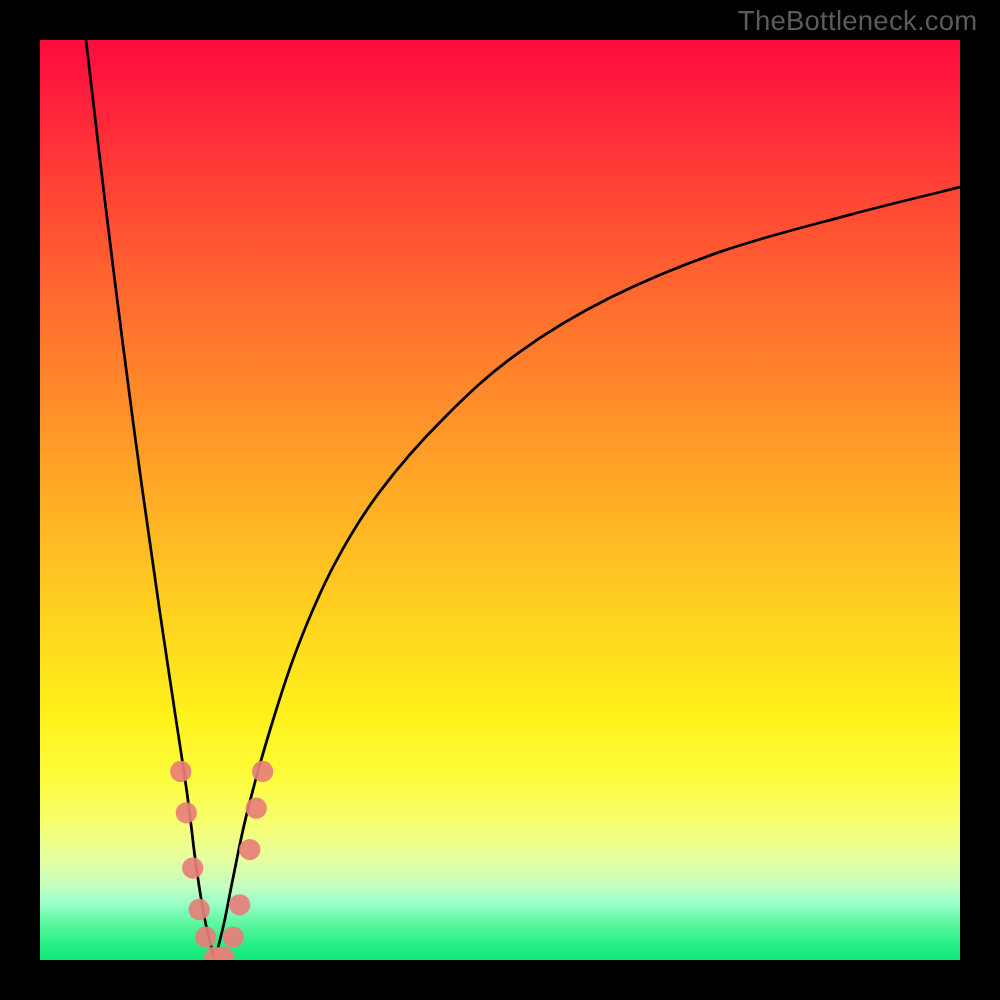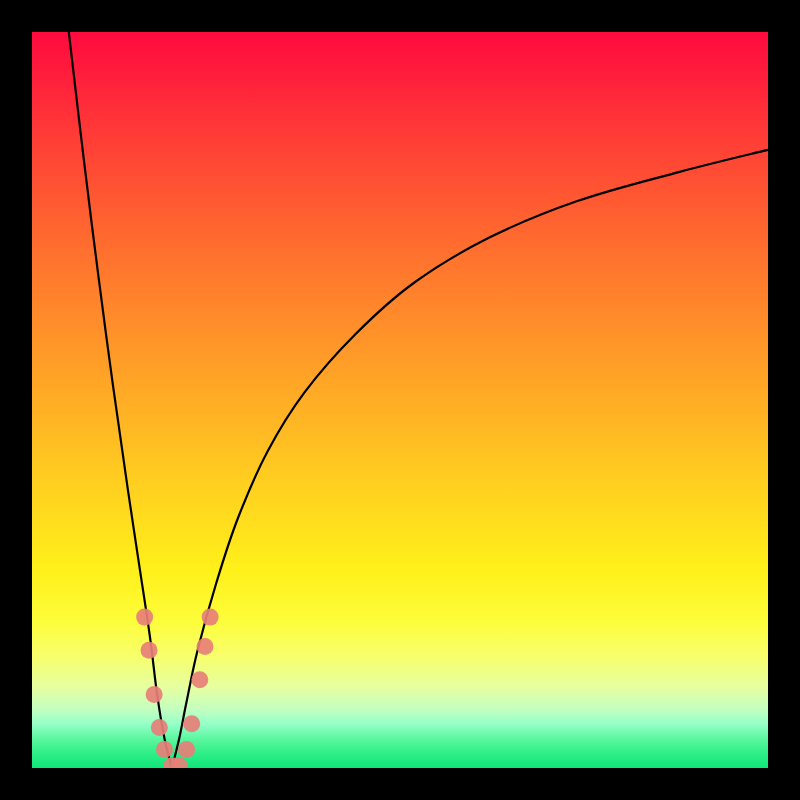--- a/index.html
+++ b/index.html
@@ -60,20 +60,21 @@
   }
   svg.curves {
     position: absolute;
     inset: 0;
   }
 </style>
 </head>
 <body>
 
 <div class="frame">
+  <div class="watermark">TheBottleneck.com</div>
 
   <div class="plot-area">
     <div class="gradient-bg"></div>
 
     <svg class="curves" viewBox="0 0 736 736" preserveAspectRatio="none">
       <path d="M 36.800000000000004 0 C 39.449600000000004 22.5216, 46.220800000000004 81.4016, 51.52 125.12 C 56.8192 168.8384, 60.940799999999996 201.81119999999999, 66.24 242.88 C 71.5392 283.9488, 75.6608 314.8608, 80.96 353.28 C 86.25919999999999 391.69919999999996, 91.04320000000001 424.52479999999997, 95.68 456.32 C 100.3168 488.1152, 102.7456 503.424, 106.72 529.92 C 110.6944 556.4159999999999, 114.44800000000001 579.6736, 117.76 603.52 C 121.072 627.3664, 122.47040000000001 643.8528, 125.12 662.4 C 127.7696 680.9472, 129.8304 693.3119999999999, 132.48 706.56 C 135.12959999999998 719.808, 138.5152 730.7008, 139.84 736" fill="none" stroke="#000" stroke-width="2.2" id="path-left"></path>
       <path d="M 139.84 736 C 141.1648 730.7008, 144.55040000000002 718.4831999999999, 147.20000000000002 706.56 C 149.8496 694.6368, 151.24800000000002 685.6576, 154.56 669.76 C 157.87199999999999 653.8624, 160.30079999999998 639.4368, 165.6 618.24 C 170.8992 597.0432000000001, 176.71359999999999 575.8464, 184 552 C 191.28640000000001 528.1536, 196.8064 509.6064, 206.08 485.76 C 215.35360000000003 461.9136, 223.5968 442.04159999999996, 235.52 419.52 C 247.44320000000002 396.9984, 256.4224 381.8368, 272.32 360.64 C 288.2176 339.4432, 303.96799999999996 321.63200000000006, 323.84 301.76000000000005 C 343.712 281.88800000000003, 358.8736 267.46239999999995, 382.72 250.23999999999995 C 406.56640000000004 233.01759999999996, 427.1744 220.65280000000004, 456.32 206.08000000000004 C 485.4656 191.50720000000004, 510.1952 181.20319999999998, 544.64 169.27999999999997 C 579.0848 157.35679999999996, 613.2352 149.1135999999999, 647.68 139.83999999999992 C 682.1247999999999 130.56639999999993, 720.1024 121.73439999999998, 736 117.75999999999999" fill="none" stroke="#000" stroke-width="2.2" id="path-right"></path>
       <g id="marker-group">
           <circle cx="112.608" cy="585.12" r="8.5" fill="#e77f78" fill-opacity="0.92"></circle>
           <circle cx="117.024" cy="618.24" r="8.5" fill="#e77f78" fill-opacity="0.92"></circle>

